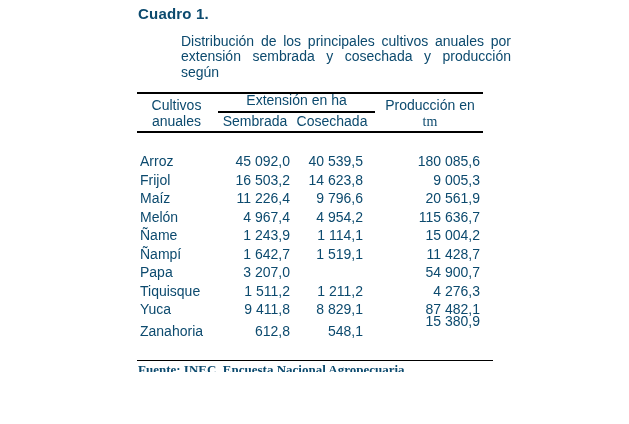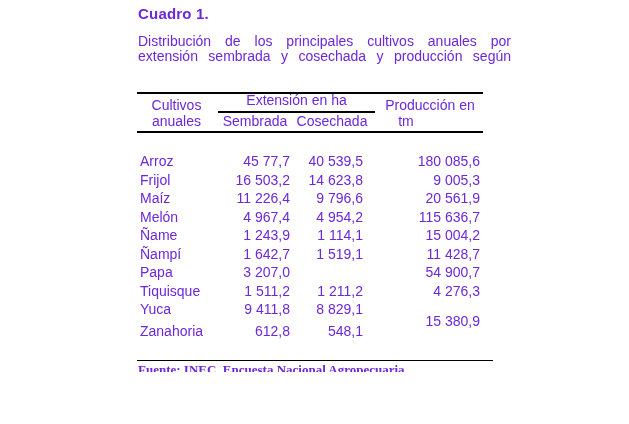--- a/index.html
+++ b/index.html
@@ -1,20 +1,20 @@
 <!DOCTYPE html>
 <html><head>
 <meta charset="utf-8">
 <style>
   html,body{margin:0;padding:0;background:#fff;}
   .page{position:relative;width:629px;height:372px;background:#ffffff;overflow:hidden;
-        font-family:"Liberation Sans",sans-serif;color:#6d28d9;}
+        font-family:"Liberation Sans",sans-serif;color:#0c4a6e;}
   .title{position:absolute;left:138px;top:5px;font-size:15px;font-weight:700;letter-spacing:.2px;}
   .subtitle{position:absolute;left:138px;top:34px;width:373px;font-size:14px;line-height:15.3px;}
-  .sline{white-space:nowrap;}
+  .sline{white-space:nowrap;margin-left:43px;}
   .sline.just{text-align:justify;text-align-last:justify;white-space:normal;}
   .rule{position:absolute;background:#000;}
   #r-top{left:137px;top:92px;width:346px;height:2px;}
   #r-span{left:218px;top:111px;width:157px;height:2px;}
   #r-hbot{left:137px;top:131px;width:346px;height:2px;}
   #r-foot{left:137px;top:360px;width:356px;height:1px;}
   .hcell{position:absolute;transform:translateX(-50%);font-size:14px;line-height:15px;white-space:nowrap;}
   .trow{position:absolute;left:137px;width:346px;height:18.5px;display:flex;
         font-size:14px;line-height:18.5px;white-space:nowrap;}
   .c{display:block;}
@@ -40,28 +40,28 @@
   </div>
 
   <div class="rule" id="r-top"></div>
 
   <span class="hcell" style="left:176.5px;top:98px;">Cultivos</span>
   <span class="hcell" style="left:176.5px;top:114px;">anuales</span>
   <span class="hcell" style="left:296.5px;top:93px;">Extensión en ha</span>
   <span class="hcell" style="left:255px;top:114px;">Sembrada</span>
   <span class="hcell" style="left:332px;top:114px;">Cosechada</span>
   <span class="hcell" style="left:430px;top:98px;">Producción en</span>
-  <span class="hcell" style="left:406px;top:114px;">tm</span>
+  <span class="hcell" style="left:430px;top:114px;font-family:Liberation Serif, serif;">tm</span>
 
   <div class="rule" id="r-span"></div>
   <div class="rule" id="r-hbot"></div>
 
   <div class="trow" style="top:152px">
     <span class="c name">Arroz</span>
-    <span class="c semb">45 77,7</span>
+    <span class="c semb">45 092,0</span>
     <span class="c cos">40 539,5</span>
     <span class="c prod">180 085,6</span>
   </div>
   <div class="trow" style="top:170.5px">
     <span class="c name">Frijol</span>
     <span class="c semb">16 503,2</span>
     <span class="c cos">14 623,8</span>
     <span class="c prod">9 005,3</span>
   </div>
   <div class="trow" style="top:189px">
@@ -96,20 +96,21 @@
   <div class="trow" style="top:281.5px">
     <span class="c name">Tiquisque</span>
     <span class="c semb">1 511,2</span>
     <span class="c cos">1 211,2</span>
     <span class="c prod">4 276,3</span>
   </div>
   <div class="trow" style="top:300px">
     <span class="c name">Yuca</span>
     <span class="c semb">9 411,8</span>
     <span class="c cos">8 829,1</span>
+    <span class="c prod">87 482,1</span>
   </div>
 
   <div class="prod-float">15 380,9</div>
 
   <div class="trow" style="top:321.5px">
     <span class="c name">Zanahoria</span>
     <span class="c semb">612,8</span>
     <span class="c cos">548,1</span>
     <span class="c prod"></span>
   </div>

